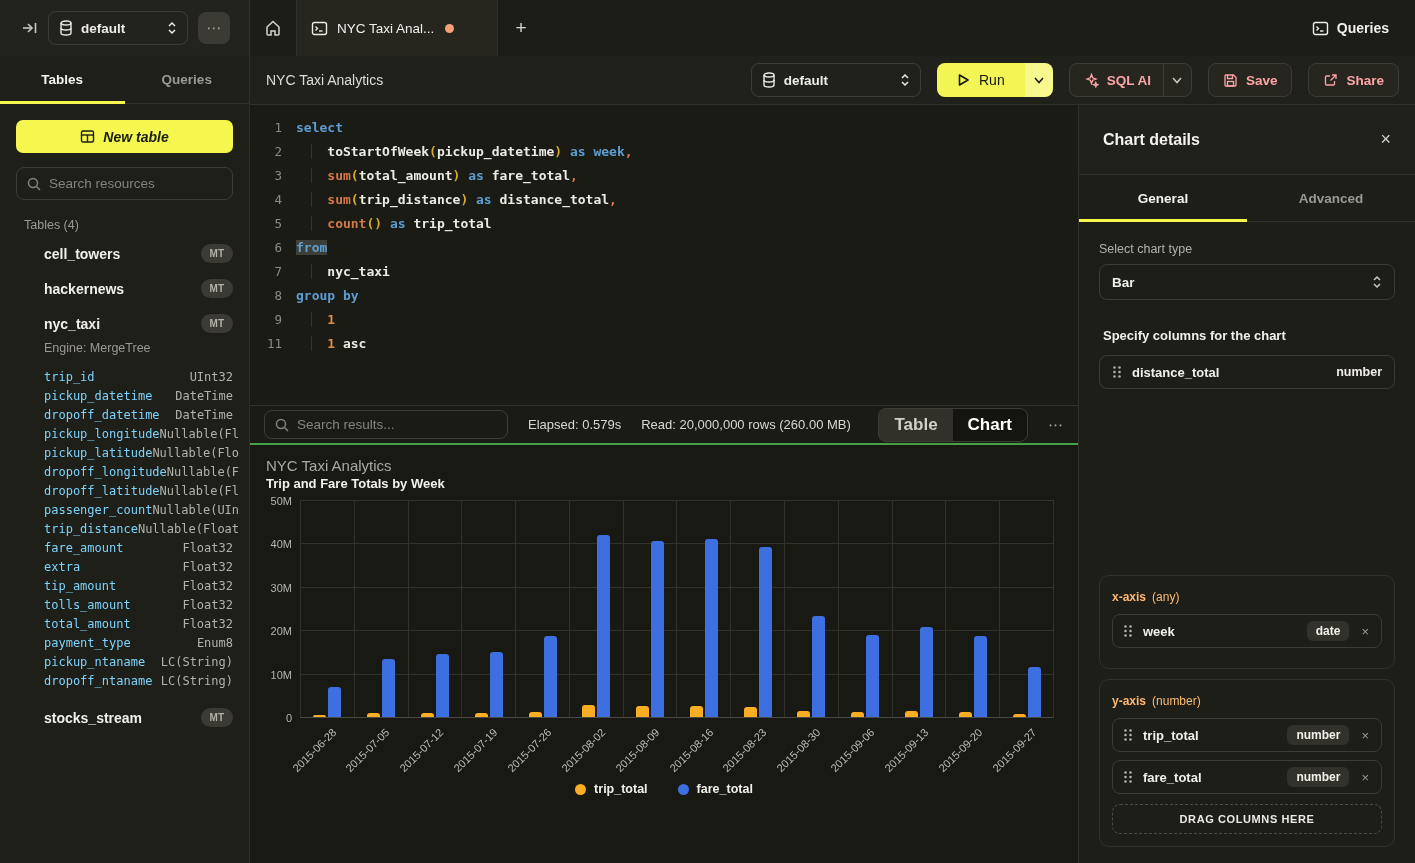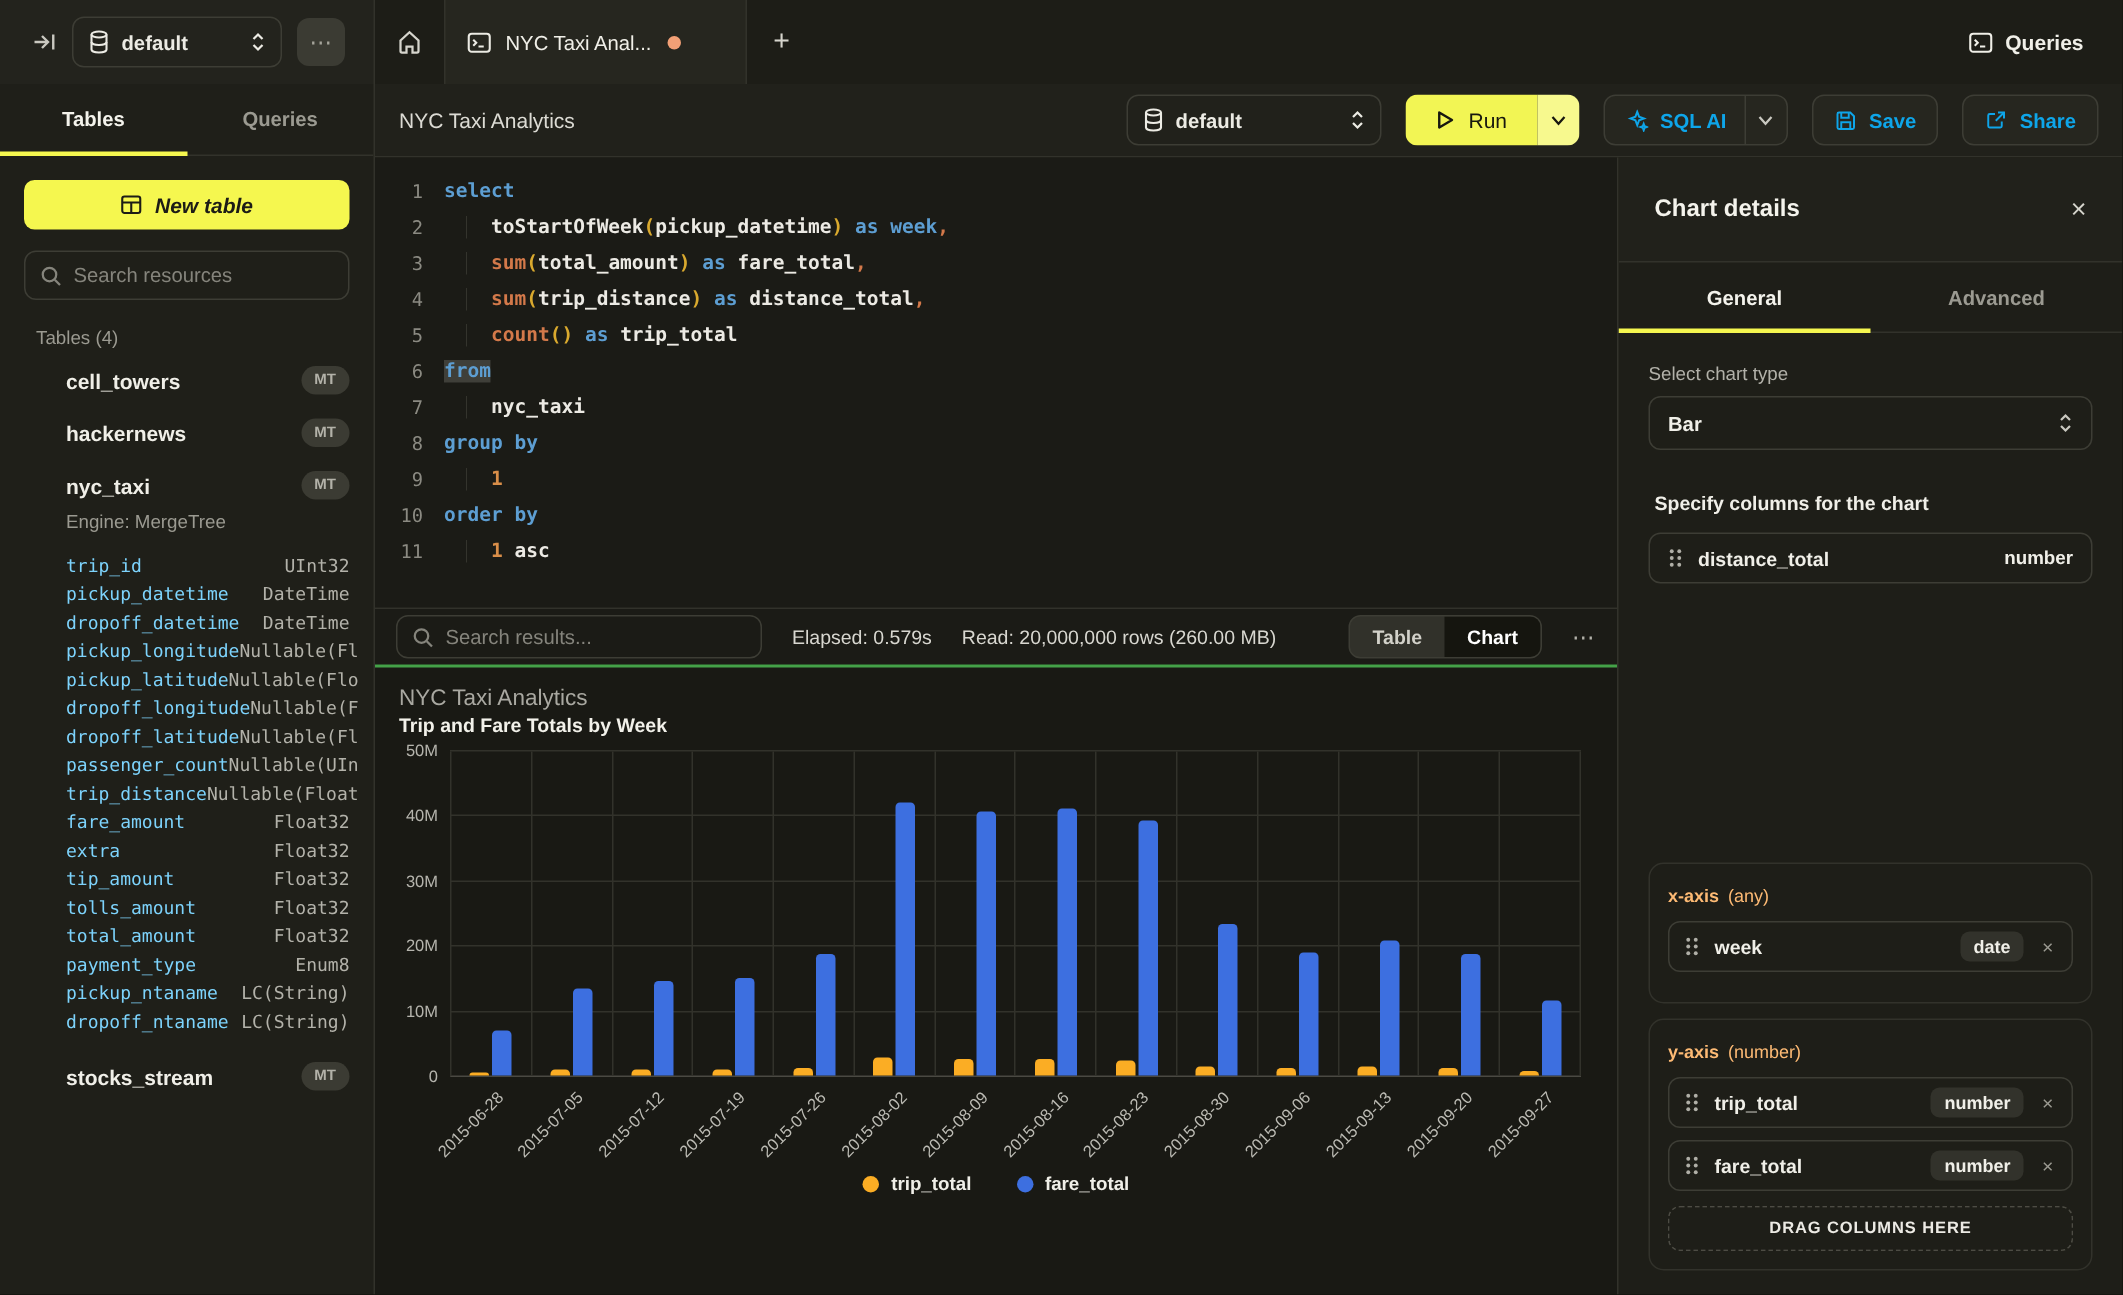--- a/index.html
+++ b/index.html
@@ -44,21 +44,21 @@
   .tbl-engine { padding:0 24px 8px; font-size:12.5px; color:#9b9a91; }
   .col-list { padding:4px 0 10px; }
   .col-row { display:flex; justify-content:space-between; padding:2.5px 16px 2.5px 24px; font-family:"DejaVu Sans Mono","Liberation Mono",monospace; font-size:12px; }
   .col-name { color:#7dd3fc; }
   .col-type { color:#b3b2aa; }
 
   
   .main { flex:1; display:flex; flex-direction:column; min-width:0; }
   .toolbar { height:49px; flex:none; display:flex; align-items:center; background:#21211b; border-bottom:1px solid #32322b; padding:0 16px; gap:16px; }
   .toolbar-title { font-size:14px; color:#dcdbd4; margin-right:auto; }
-  .btn { display:flex; align-items:center; gap:8px; height:34px; padding:0 14px; border:1px solid #3d3d35; border-radius:8px; background:#26261f; color:#0ea5e9; font-size:13.5px; font-weight:600; cursor:pointer; }
+  .btn { display:flex; align-items:center; gap:8px; height:34px; padding:0 14px; border:1px solid #3d3d35; border-radius:8px; background:#26261f; color:#fca5a5; font-size:13.5px; font-weight:600; cursor:pointer; }
   .run-group { display:flex; height:34px; border-radius:8px; overflow:hidden; }
   .run-main { display:flex; align-items:center; gap:9px; padding:0 20px; background:#f2f554; border:none; color:#17170f; font-size:14px; font-weight:400; cursor:pointer; }
   .run-caret { width:28px; background:#f7f98e; border:none; display:flex; align-items:center; justify-content:center; color:#17170f; cursor:pointer; }
   .split-caret { width:28px; border-left:1px solid #3d3d35; margin:0 -14px 0 4px; align-self:stretch; display:flex; align-items:center; justify-content:center; color:#c9c8c0; }
 
   .content { flex:1; display:flex; min-height:0; }
   .workspace { flex:1; display:flex; flex-direction:column; min-width:0; }
 
   
   .editor { height:300px; flex:none; background:#1b1b16; padding-top:10px; font-family:"DejaVu Sans Mono","Liberation Mono",monospace; font-size:13px; overflow:hidden; }
@@ -73,21 +73,21 @@
   .t-cm { color:#d3794a; }
   .t-pl { color:#cccbc3; }
   .t-kwsel { color:#5d9ed2; background:#3f3f39; }
   .t-ind { background:linear-gradient(90deg, transparent calc(2ch - 1px), #34342d calc(2ch - 1px), #34342d 2ch, transparent 2ch); }
 
   
   .results-bar { height:38px; flex:none; display:flex; align-items:center; gap:20px; background:#1b1b16; border-top:1px solid #32322b; padding:0 14px; }
   .results-search { width:244px; height:29px; margin:0; }
   .stat { font-size:13px; color:#d8d7d0; white-space:nowrap; }
   .view-toggle { margin-left:auto; display:flex; background:#31312a; border:1px solid #3d3d35; border-radius:8px; overflow:hidden; }
-  .view-seg { border:none; background:transparent; color:#d2d1c9; font-size:13px; font-weight:600; padding:6px 15px; cursor:pointer; }
+  .view-seg { border:none; background:transparent; color:#d2d1c9; font-size:17px; font-weight:600; padding:6px 15px; cursor:pointer; }
   .view-seg.active { background:#15150f; color:#ffffff; }
   .results-more { background:none; border:none; color:#b3b2aa; font-size:15px; letter-spacing:1px; cursor:pointer; }
 
   
   .chart-panel { flex:1; background:#191914; border-top:2px solid #44a148; padding:12px 0 0; display:flex; flex-direction:column; min-height:0; }
   .chart-title { font-size:15px; color:#a9a8a1; padding:0 16px; }
   .chart-subtitle { font-size:13px; font-weight:700; color:#f2f1ea; padding:2px 16px 10px; }
   .chart-wrap { display:flex; padding:0 24px 0 10px; flex:none; }
   .y-axis { width:40px; position:relative; flex:none; }
   .y-lab { position:absolute; right:8px; font-size:11px; color:#b5b4ad; transform:translateY(50%); }
@@ -401,21 +401,20 @@
           <div class="editor">
               <div class="ed-line"><span class="ed-num">1</span><span class="ed-code"><span class="t-kw">select</span></span></div>
               <div class="ed-line"><span class="ed-num">2</span><span class="ed-code"><span class="t-ind">    </span><span class="t-id">toStartOfWeek</span><span class="t-pa">(</span><span class="t-id">pickup_datetime</span><span class="t-pa">)</span><span class="t-pl"> </span><span class="t-kw">as</span><span class="t-pl"> </span><span class="t-kw">week</span><span class="t-cm">,</span></span></div>
               <div class="ed-line"><span class="ed-num">3</span><span class="ed-code"><span class="t-ind">    </span><span class="t-fn">sum</span><span class="t-pa">(</span><span class="t-id">total_amount</span><span class="t-pa">)</span><span class="t-pl"> </span><span class="t-kw">as</span><span class="t-pl"> </span><span class="t-id">fare_total</span><span class="t-cm">,</span></span></div>
               <div class="ed-line"><span class="ed-num">4</span><span class="ed-code"><span class="t-ind">    </span><span class="t-fn">sum</span><span class="t-pa">(</span><span class="t-id">trip_distance</span><span class="t-pa">)</span><span class="t-pl"> </span><span class="t-kw">as</span><span class="t-pl"> </span><span class="t-id">distance_total</span><span class="t-cm">,</span></span></div>
               <div class="ed-line"><span class="ed-num">5</span><span class="ed-code"><span class="t-ind">    </span><span class="t-fn">count</span><span class="t-pa">()</span><span class="t-pl"> </span><span class="t-kw">as</span><span class="t-pl"> </span><span class="t-id">trip_total</span></span></div>
               <div class="ed-line"><span class="ed-num">6</span><span class="ed-code"><span class="t-kwsel">from</span></span></div>
               <div class="ed-line"><span class="ed-num">7</span><span class="ed-code"><span class="t-ind">    </span><span class="t-id">nyc_taxi</span></span></div>
               <div class="ed-line"><span class="ed-num">8</span><span class="ed-code"><span class="t-kw">group by</span></span></div>
               <div class="ed-line"><span class="ed-num">9</span><span class="ed-code"><span class="t-ind">    </span><span class="t-nu">1</span></span></div>
-              <div class="ed-line"><span class="ed-num">10</span><span class="ed-code"><span class="t-kw">order by</span></span></div>
               <div class="ed-line"><span class="ed-num">11</span><span class="ed-code"><span class="t-ind">    </span><span class="t-nu">1</span><span class="t-pl"> </span><span class="t-id">asc</span></span></div>
             </div>
 
           <div class="results-bar">
             <div class="search-box results-search">
               <span>
                 <svg width="14" height="14" viewBox="0 0 14 14" fill="none" stroke="#85847c" stroke-width="1.5">
                     <circle cx="6" cy="6" r="4.5"></circle>
                     <line x1="9.5" y1="9.5" x2="13" y2="13"></line>
                   </svg>

